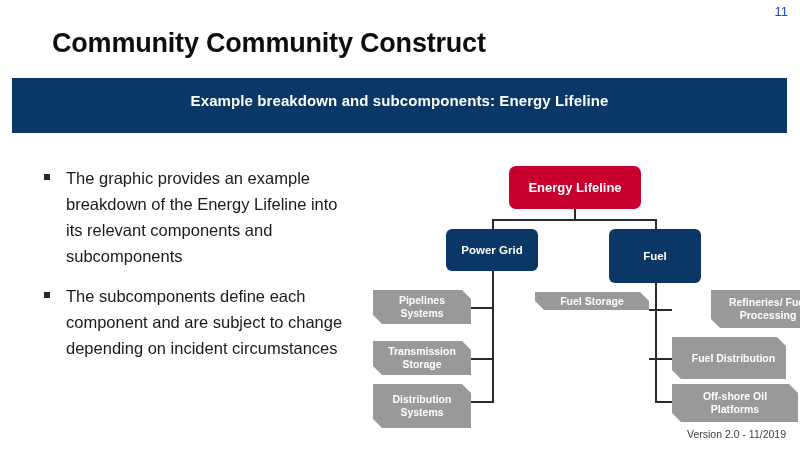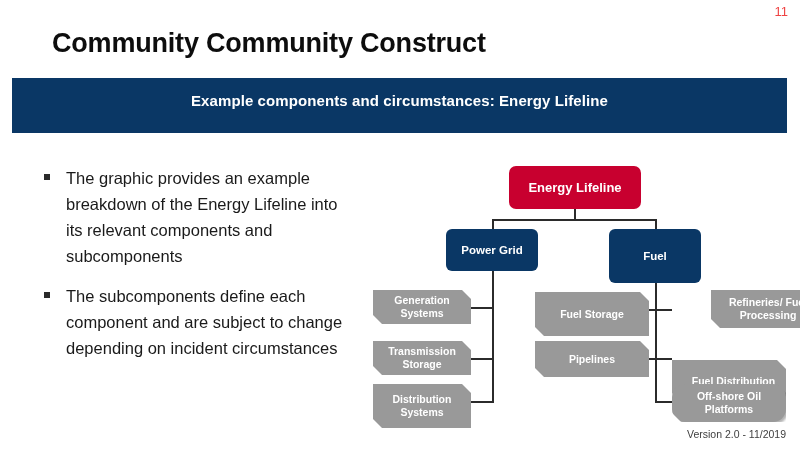--- a/index.html
+++ b/index.html
@@ -15,21 +15,21 @@
     overflow: hidden;
     font-family: "Liberation Sans", sans-serif;
   }
 
   
   #page-number {
     position: absolute;
     top: 4px;
     right: 12px;
     font-size: 13px;
-    color: #ef4444;
+    color: #1d4ed8;
     font-family: "Liberation Sans", sans-serif;
   }
 
   
   #slide-title {
     position: absolute;
     left: 52px;
     top: 28px;
     font-size: 27px;
     font-weight: bold;
@@ -151,21 +151,21 @@
 </head>
 <body>
 
 <div id="slide">
 
   <div id="page-number">11</div>
 
   <div id="slide-title">Community Community Construct</div>
 
   <div id="banner">
-    <div id="banner-text">Example components and circumstances: Energy Lifeline</div>
+    <div id="banner-text">Example breakdown and subcomponents: Energy Lifeline</div>
   </div>
 
   <div id="bullets">
     <div class="bullet-row">
       <div class="bullet-marker"></div>
       <div class="bullet-text">The graphic provides an example breakdown of the Energy Lifeline into its relevant components and subcomponents</div>
     </div>
     <div class="bullet-row">
       <div class="bullet-marker"></div>
       <div class="bullet-text">The subcomponents define each component and are subject to change depending on incident circumstances</div>
@@ -196,43 +196,40 @@
     </div>
 
     <div class="node node-root" style="left:509px; top:166px; width:132px; height:43px;">
       <span>Energy Lifeline</span>
     </div>
     <div class="node node-branch" style="left:609px; top:229px; width:92px; height:54px;">
       <span>Fuel</span>
     </div>
 
     <div class="node node-leaf" style="left:373px; top:290px; width:98px; height:34px;">
-      <span>Generation Systems</span>
+      <span>Pipelines Systems</span>
     </div>
     <div class="node node-leaf" style="left:373px; top:341px; width:98px; height:34px;">
       <span>Transmission Storage</span>
     </div>
     <div class="node node-leaf" style="left:373px; top:384px; width:98px; height:44px;">
       <span>Distribution Systems</span>
     </div>
 
-    <div class="node node-leaf" style="left:535px; top:292px; width:114px; height:44px;">
+    <div class="node node-leaf" style="left:535px; top:292px; width:114px; height:18px;">
       <span>Fuel Storage</span>
-    </div>
-    <div class="node node-leaf" style="left:535px; top:341px; width:114px; height:36px;">
-      <span>Pipelines</span>
     </div>
 
     <div class="node node-leaf" style="left:672px; top:290px; width:114px; height:38px;margin-left:39px;">
       <span>Refineries/ Fuel Processing</span>
     </div>
-    <div class="node node-leaf" style="left:672px; top:360px; width:114px; height:42px;padding-left:15px;">
+    <div class="node node-leaf" style="left:672px; top:337px; width:114px; height:42px;padding-left:15px;">
       <span>Fuel Distribution</span>
     </div>
-    <div class="node node-leaf" style="left:672px; top:384px; width:114px; height:38px;border-radius:13px;">
+    <div class="node node-leaf" style="left:672px; top:384px; width:126px; height:38px;">
       <span>Off-shore Oil Platforms</span>
     </div>
 
   </div>
 
   <div id="version-text">Version 2.0 - 11/2019</div>
 
 </div>
 
 </body></html>

